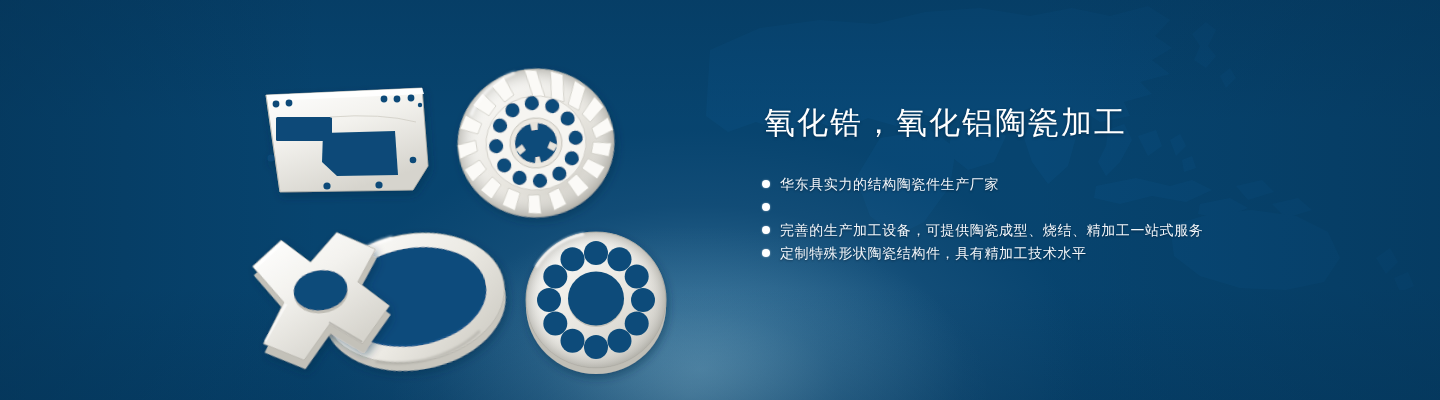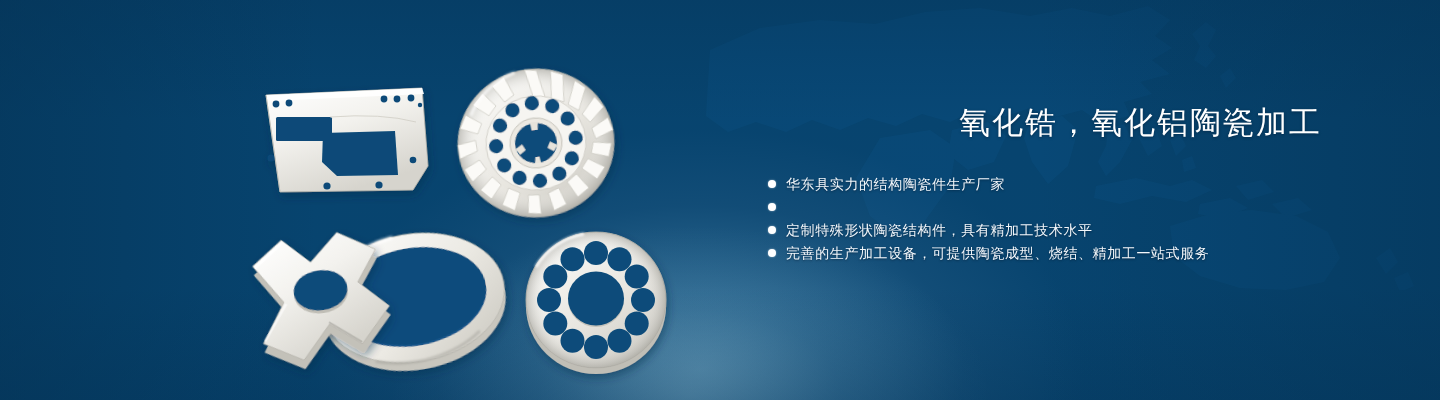--- a/index.html
+++ b/index.html
@@ -6,21 +6,20 @@
   html,body{margin:0;padding:0;background:#07446f;}
   *{box-sizing:border-box;}
   .banner{
     position:relative;
     width:1440px;
     height:400px;
     overflow:hidden;
     font-family:"Liberation Sans","DejaVu Sans",sans-serif;
     background:#a16207;
     user-select:none;
-    text-align:right;
   }
   
   .bg-base{
     position:absolute; inset:0;
     background:#07446f;
   }
   .bg-map{
     position:absolute;
     top:-10px; right:-20px;
     width:760px; height:300px;
@@ -71,21 +70,21 @@
     font-size:31px;
     line-height:1.25;
     letter-spacing:2px;
     font-weight:400;
     margin:0 0 30px 2px;
     white-space:nowrap;
     text-shadow:0 1px 3px rgba(0,20,40,.45);
   }
   .bullets{
     list-style:none;
-    margin:6px; padding:0;
+    margin:0; padding:0;
   }
   .bullet{
     display:flex;
     align-items:center;
     height:23px;
     margin-bottom:0;
   }
   .dot{
     flex:0 0 auto;
     width:8px; height:8px;
@@ -318,22 +317,22 @@
     <ul class="bullets">
       <li class="bullet">
         <span class="dot"></span>
         <span class="btext">华东具实力的结构陶瓷件生产厂家</span>
       </li>
       <li class="bullet">
         <span class="dot"></span>
       </li>
       <li class="bullet">
         <span class="dot"></span>
-        <span class="btext">定制特殊形状陶瓷结构件，具有精加工技术水平</span>
+        <span class="btext">完善的生产加工设备，可提供陶瓷成型、烧结、精加工一站式服务</span>
       </li>
       <li class="bullet">
         <span class="dot"></span>
-        <span class="btext">完善的生产加工设备，可提供陶瓷成型、烧结、精加工一站式服务</span>
+        <span class="btext">定制特殊形状陶瓷结构件，具有精加工技术水平</span>
       </li>
     </ul>
   </div>
 
 </div>
 
 </body></html>

